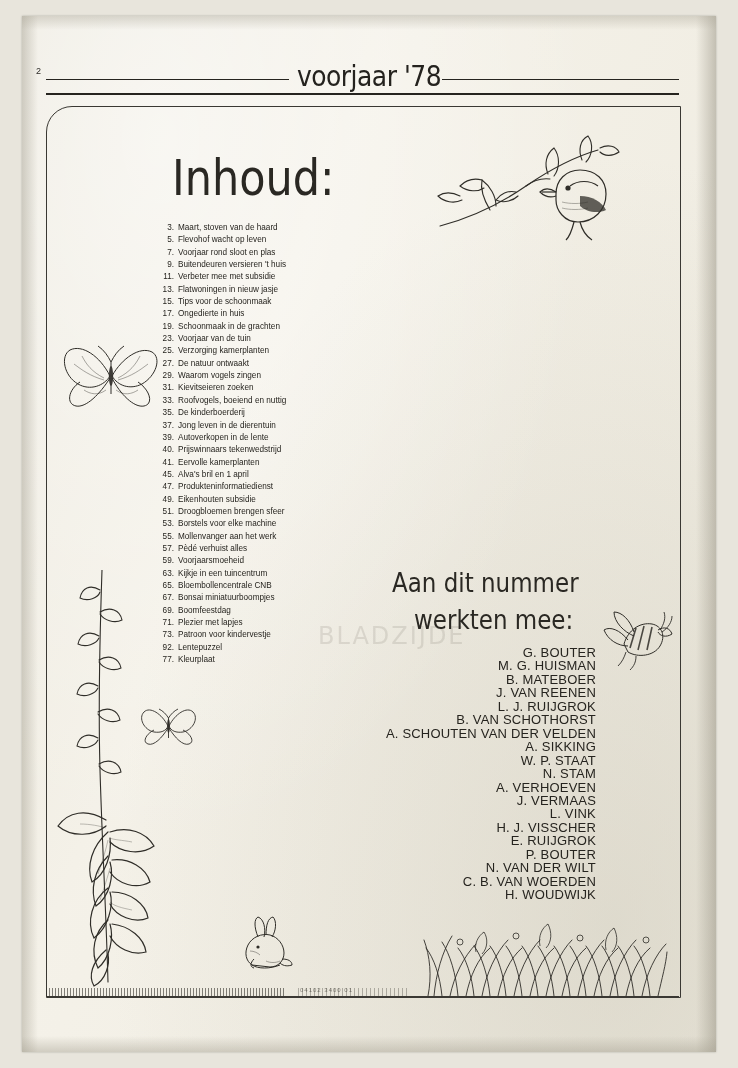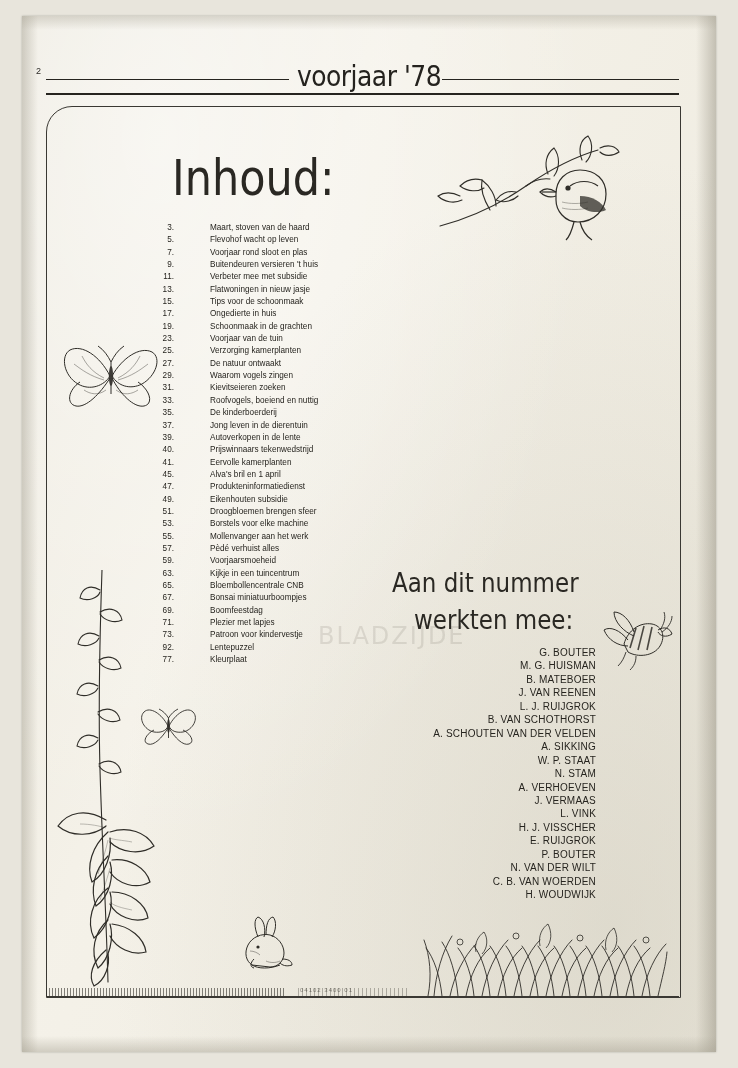--- a/index.html
+++ b/index.html
@@ -165,33 +165,32 @@
     color: #26241f;
     white-space: nowrap;
   }
   .toc-page {
     width: 24px;
     text-align: right;
     flex: 0 0 24px;
   }
   .toc-label {
     padding-left: 4px;
-    margin-left: 32px;
   }
 
   
   .credits {
     position: absolute;
     left: 380px;
     top: 646px;
     width: 216px;
     text-align: right;
   }
   .credit {
-    font-size: 10px;
+    font-size: 13px;
     line-height: 13.45px;
     color: #26241f;
     letter-spacing: 0.2px;
     white-space: nowrap;
   }
 
   
   .ghost {
     position: absolute;
     left: 318px;

